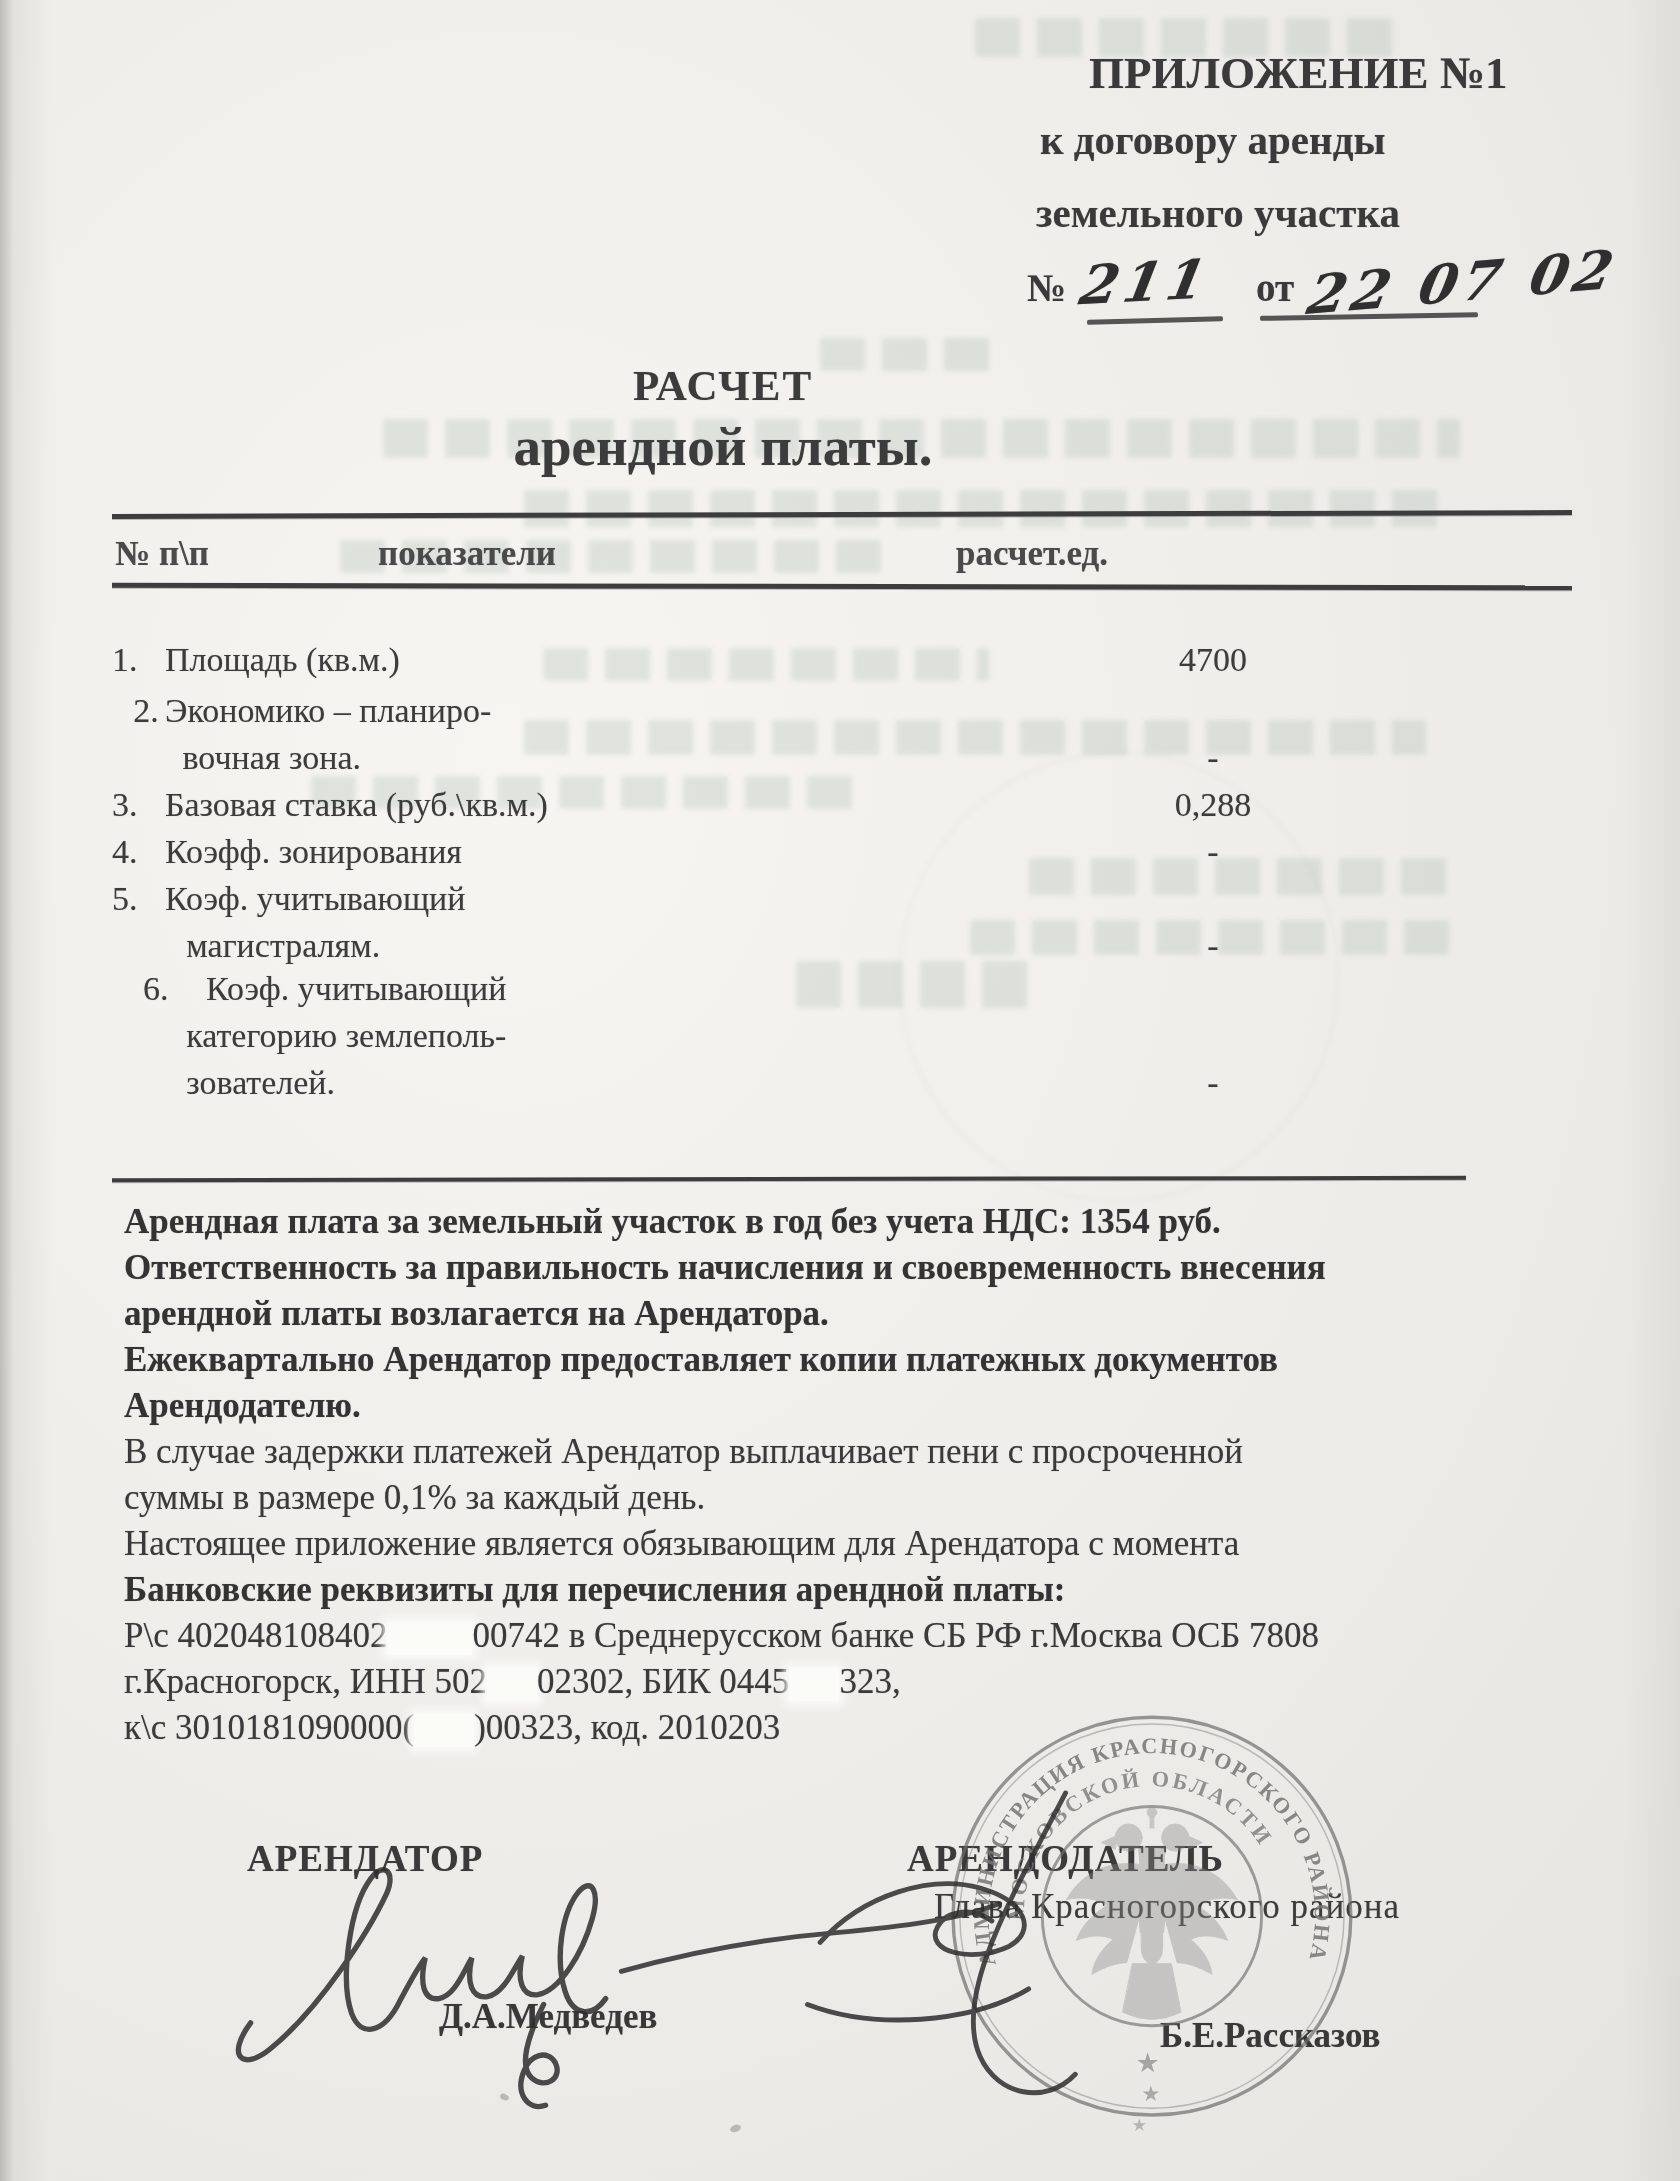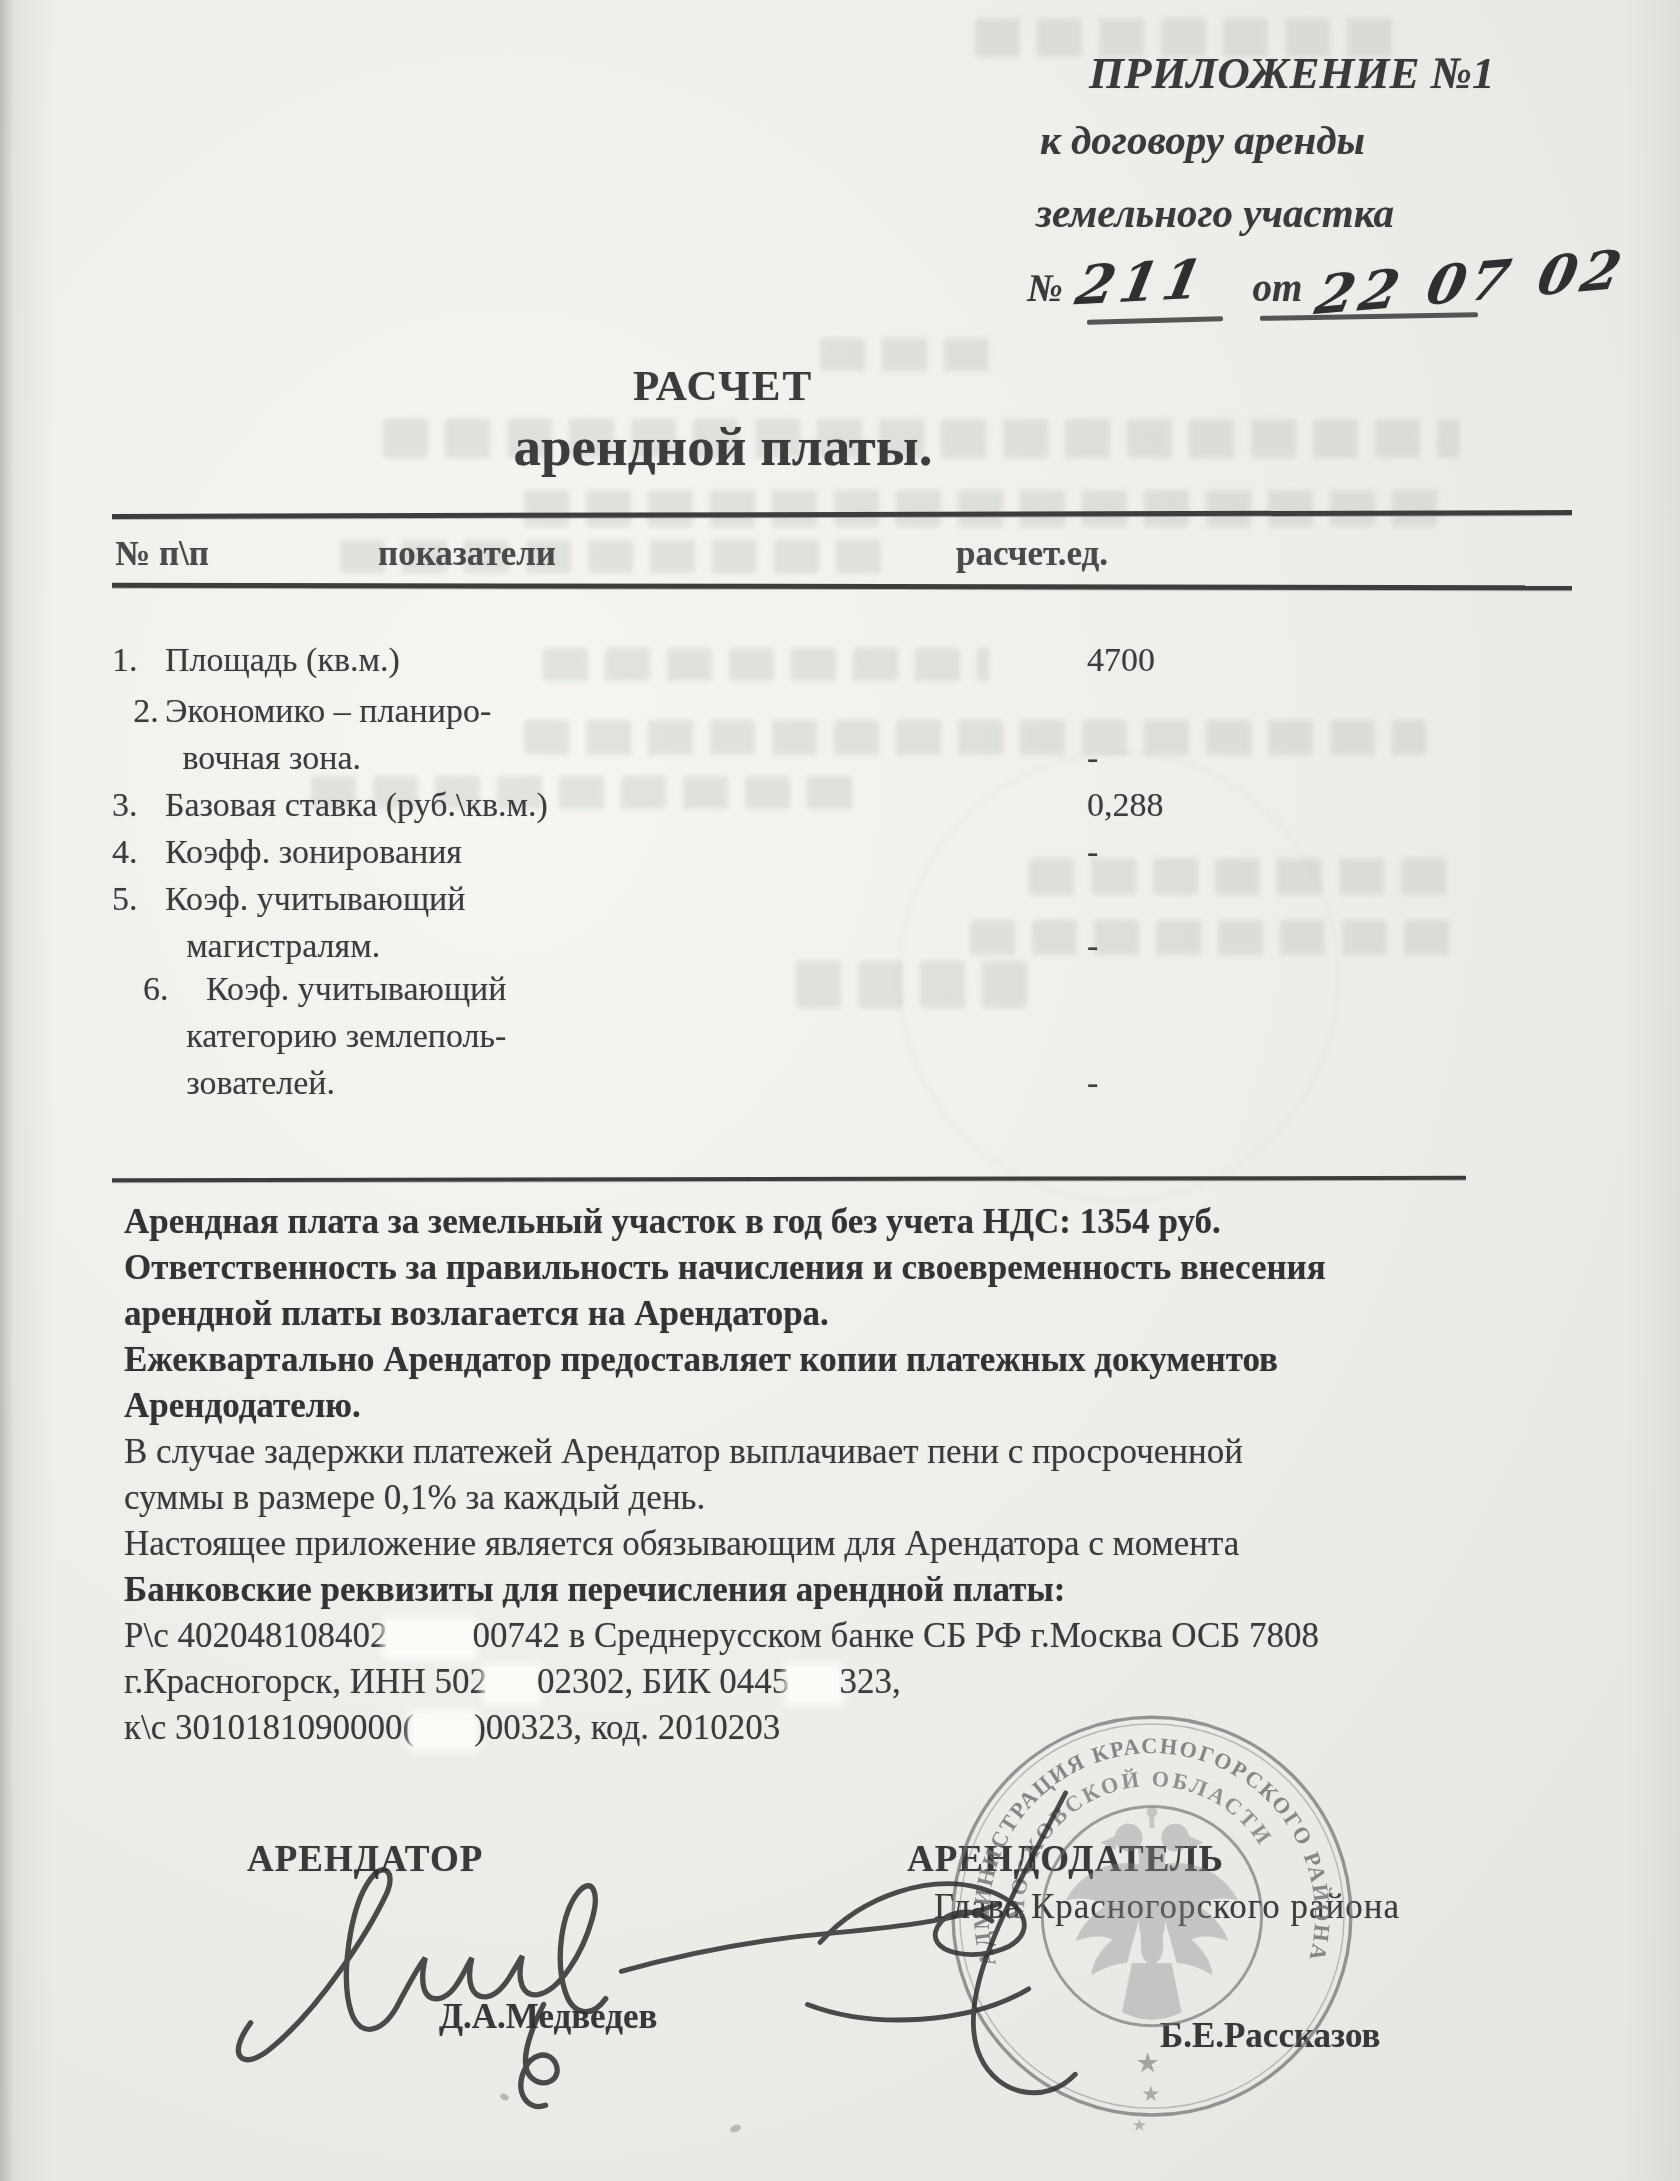--- a/index.html
+++ b/index.html
@@ -10,36 +10,36 @@
     font-family:"Liberation Serif","DejaVu Serif",serif;
     color:#3c3c3c;
     background:
       linear-gradient(90deg, rgba(150,148,145,.55) 0px, rgba(190,188,185,.25) 13.6px, rgba(220,218,215,0) 53px),
       linear-gradient(270deg, rgba(190,188,185,.25) 0px, rgba(210,208,205,0) 58px),
       radial-gradient(ellipse at 30% 35%, #f6f5f2 0%, #efeeeb 45%, #e6e4e1 100%);
   }
   .txt{position:absolute;white-space:nowrap;text-shadow:0 0 1px rgba(60,60,60,.35);}
 
   
-  .app-line{font-style:italic;font-weight:bold;color:#3a3a3a;}
+  .app-line{font-weight:bold;color:#3a3a3a;}
   .hand{
     display:inline-block;font-family:"DejaVu Serif",serif;font-style:italic;font-weight:bold;
     transform:skewX(-14deg) rotate(-3deg);letter-spacing:4.9px;color:#2f2f2f;
   }
   .uline{position:absolute;background:#3a3a3a;height:4.9px;border-radius:1.9px;opacity:.85;}
 
   
   .rule{position:absolute;background:#3d3d3d;box-shadow:0 1px 0 rgba(70,70,70,.35);}
   #table-body{position:absolute;left:112px;top:636px;width:1480px;}
   #table-body .row{display:flex;align-items:stretch;font-size:34px;line-height:47px;}
   #table-body .row:nth-child(2){margin-top:3.9px;}
   #table-body .row:nth-child(6){margin-top:-3.9px;}
   #table-body .num{width:53px;flex:none;}
   #table-body .lbl{width:922px;flex:none;}
-  #table-body .val{width:252px;flex:none;align-self:flex-end;}
+  #table-body .val{width:252px;flex:none;text-align:center;align-self:flex-end;}
   #table-body .row:nth-child(2) .num{padding-left:21.3px;box-sizing:border-box;}
   #table-body .row:nth-child(6) .num{padding-left:31px;box-sizing:border-box;}
   #table-body .lbl-line{white-space:nowrap;}
   #table-body .row:nth-child(2) .lbl-line:nth-child(2){padding-left:17.5px;}
   #table-body .row:nth-child(5) .lbl-line:nth-child(n+2){padding-left:21.3px;}
   #table-body .row:nth-child(6) .lbl-line:nth-child(1){padding-left:41px;}
   #table-body .row:nth-child(6) .lbl-line:nth-child(n+2){padding-left:21.3px;}
   #table-body .num,#table-body .lbl,#table-body .val{text-shadow:0 0 1px rgba(60,60,60,.35);}
 
   

